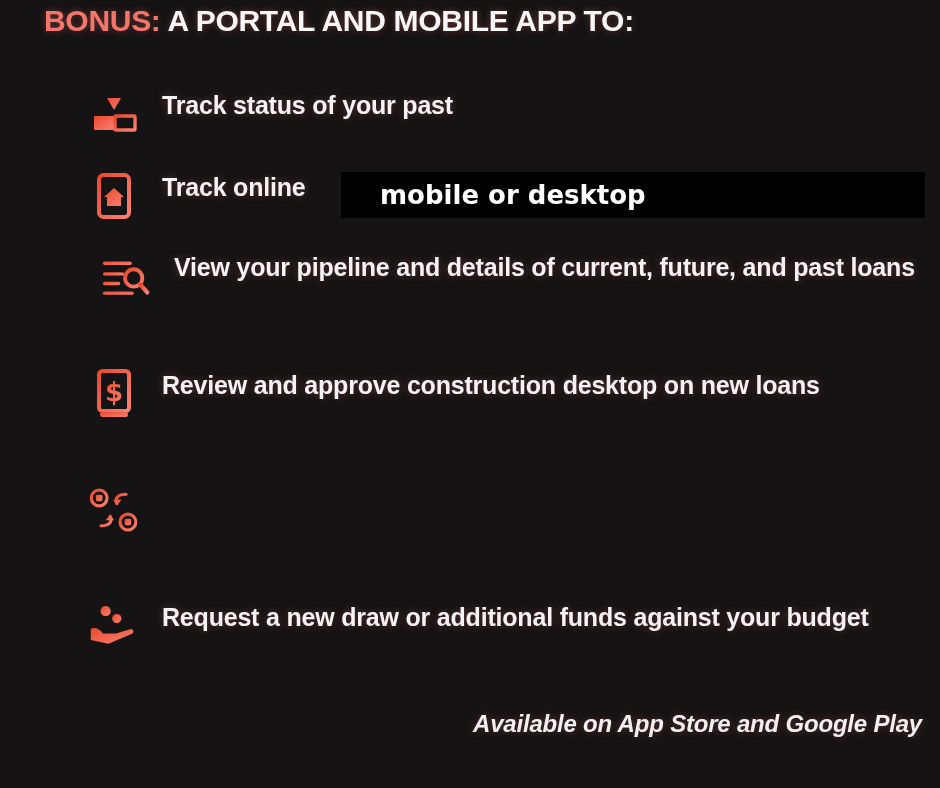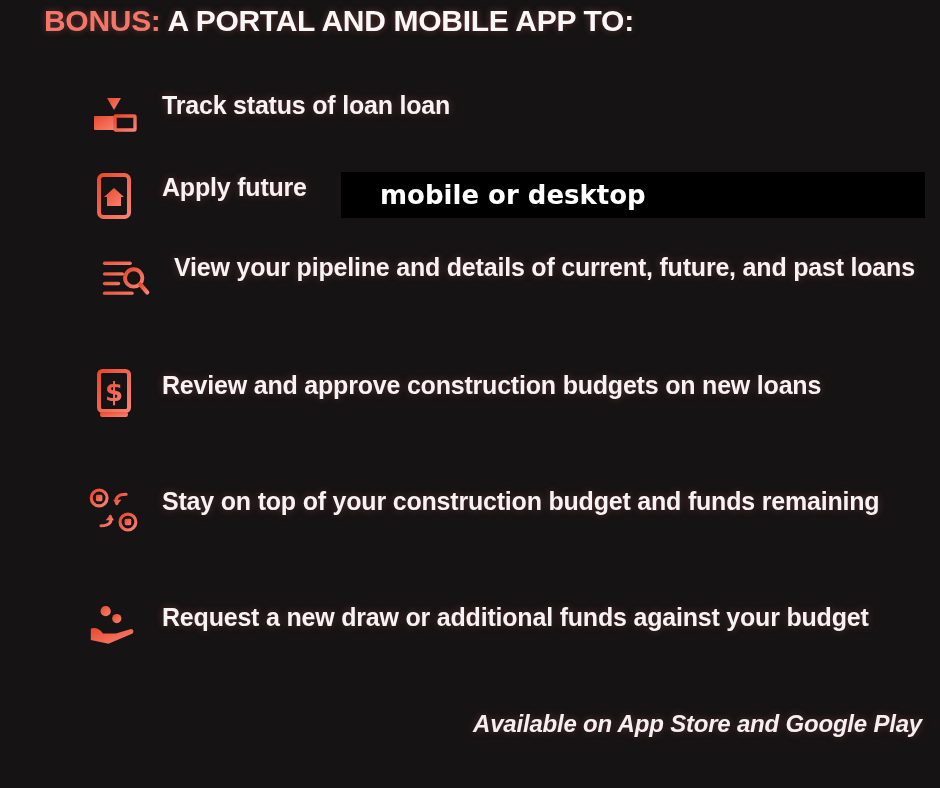--- a/index.html
+++ b/index.html
@@ -119,37 +119,37 @@
             <linearGradient id="g1" x1="0" y1="0" x2="1" y2="1">
               <stop offset="0%" stop-color="#e8492b"></stop>
                 <stop offset="100%" stop-color="#fa8274"></stop>
             </linearGradient>
           </defs>
           <polygon points="19,10 33,10 26,22" fill="url(#g1)"></polygon>
           <rect x="6" y="28" width="21" height="14" rx="1" fill="url(#g1)"></rect>
           <rect x="27" y="28" width="20" height="14" rx="1" fill="none" stroke="url(#g1)" stroke-width="3.4"></rect>
         </svg>
       </div>
-      <div class="txt">Track status of loan loan</div>
+      <div class="txt">Track status of your past</div>
     </div>
 
     <div class="row r2">
       <div class="icon">
         <svg width="52" height="52" viewBox="0 0 52 52">
           <defs>
             <linearGradient id="g2" x1="0" y1="0" x2="1" y2="1">
               <stop offset="0%" stop-color="#e8492b"></stop>
                 <stop offset="100%" stop-color="#fa8274"></stop>
             </linearGradient>
           </defs>
           <rect x="11" y="5" width="30" height="42" rx="4.5" fill="none" stroke="url(#g2)" stroke-width="4"></rect>
           <path d="M26 18 L36 27 L33 27 L33 36 L19 36 L19 27 L16 27 Z" fill="url(#g2)"></path>
         </svg>
       </div>
-      <div class="txt">Apply future</div>
+      <div class="txt">Track online</div>
     </div>
 
     <div class="row r3">
       <div class="icon">
         <svg width="54" height="52" viewBox="0 0 54 52">
           <defs>
             <linearGradient id="g3" x1="0" y1="0" x2="1" y2="1">
               <stop offset="0%" stop-color="#e8492b"></stop>
                 <stop offset="100%" stop-color="#fa8274"></stop>
             </linearGradient>
@@ -172,21 +172,21 @@
             <linearGradient id="g4" x1="0" y1="0" x2="1" y2="1">
               <stop offset="0%" stop-color="#e8492b"></stop>
                 <stop offset="100%" stop-color="#fa8274"></stop>
             </linearGradient>
           </defs>
           <rect x="11" y="4" width="30" height="40" rx="3.5" fill="none" stroke="url(#g4)" stroke-width="4"></rect>
           <rect x="12" y="45" width="28" height="5" rx="2.3" fill="url(#g4)"></rect>
           <text x="26" y="34" font-family="DejaVu Sans, sans-serif" font-size="26" font-weight="bold" fill="url(#g4)" text-anchor="middle">$</text>
         </svg>
       </div>
-      <div class="txt">Review and approve construction budgets on new loans</div>
+      <div class="txt">Review and approve construction desktop on new loans</div>
     </div>
 
     <div class="row r5">
       <div class="icon">
         <svg width="56" height="52" viewBox="0 0 56 52">
           <defs>
             <linearGradient id="g5" x1="0" y1="0" x2="1" y2="1">
               <stop offset="0%" stop-color="#e8492b"></stop>
                 <stop offset="100%" stop-color="#fa8274"></stop>
             </linearGradient>
@@ -194,21 +194,20 @@
           <circle cx="12" cy="13" r="8.5" fill="none" stroke="url(#g5)" stroke-width="3.4"></circle>
           <rect x="8.5" y="9.5" width="7" height="7" rx="1.6" fill="url(#g5)"></rect>
           <circle cx="43" cy="39" r="8.5" fill="none" stroke="url(#g5)" stroke-width="3.4"></circle>
           <rect x="39.5" y="35.5" width="7" height="7" rx="1.6" fill="url(#g5)"></rect>
           <path d="M41 9 C31 9 29 14 31 19" fill="none" stroke="url(#g5)" stroke-width="3.4" stroke-linecap="round"></path>
           <polygon points="31,21 27,15 36,15" fill="url(#g5)"></polygon>
           <path d="M14 43 C24 43 26 38 24 33" fill="none" stroke="url(#g5)" stroke-width="3.4" stroke-linecap="round"></path>
           <polygon points="24,31 28,37 19,37" fill="url(#g5)"></polygon>
         </svg>
       </div>
-      <div class="txt">Stay on top of your construction budget and funds remaining</div>
     </div>
 
     <div class="row r6">
       <div class="icon">
         <svg width="56" height="50" viewBox="0 0 56 50">
           <defs>
             <linearGradient id="g6" x1="0" y1="0" x2="1" y2="1">
               <stop offset="0%" stop-color="#e8492b"></stop>
                 <stop offset="100%" stop-color="#fa8274"></stop>
             </linearGradient>

